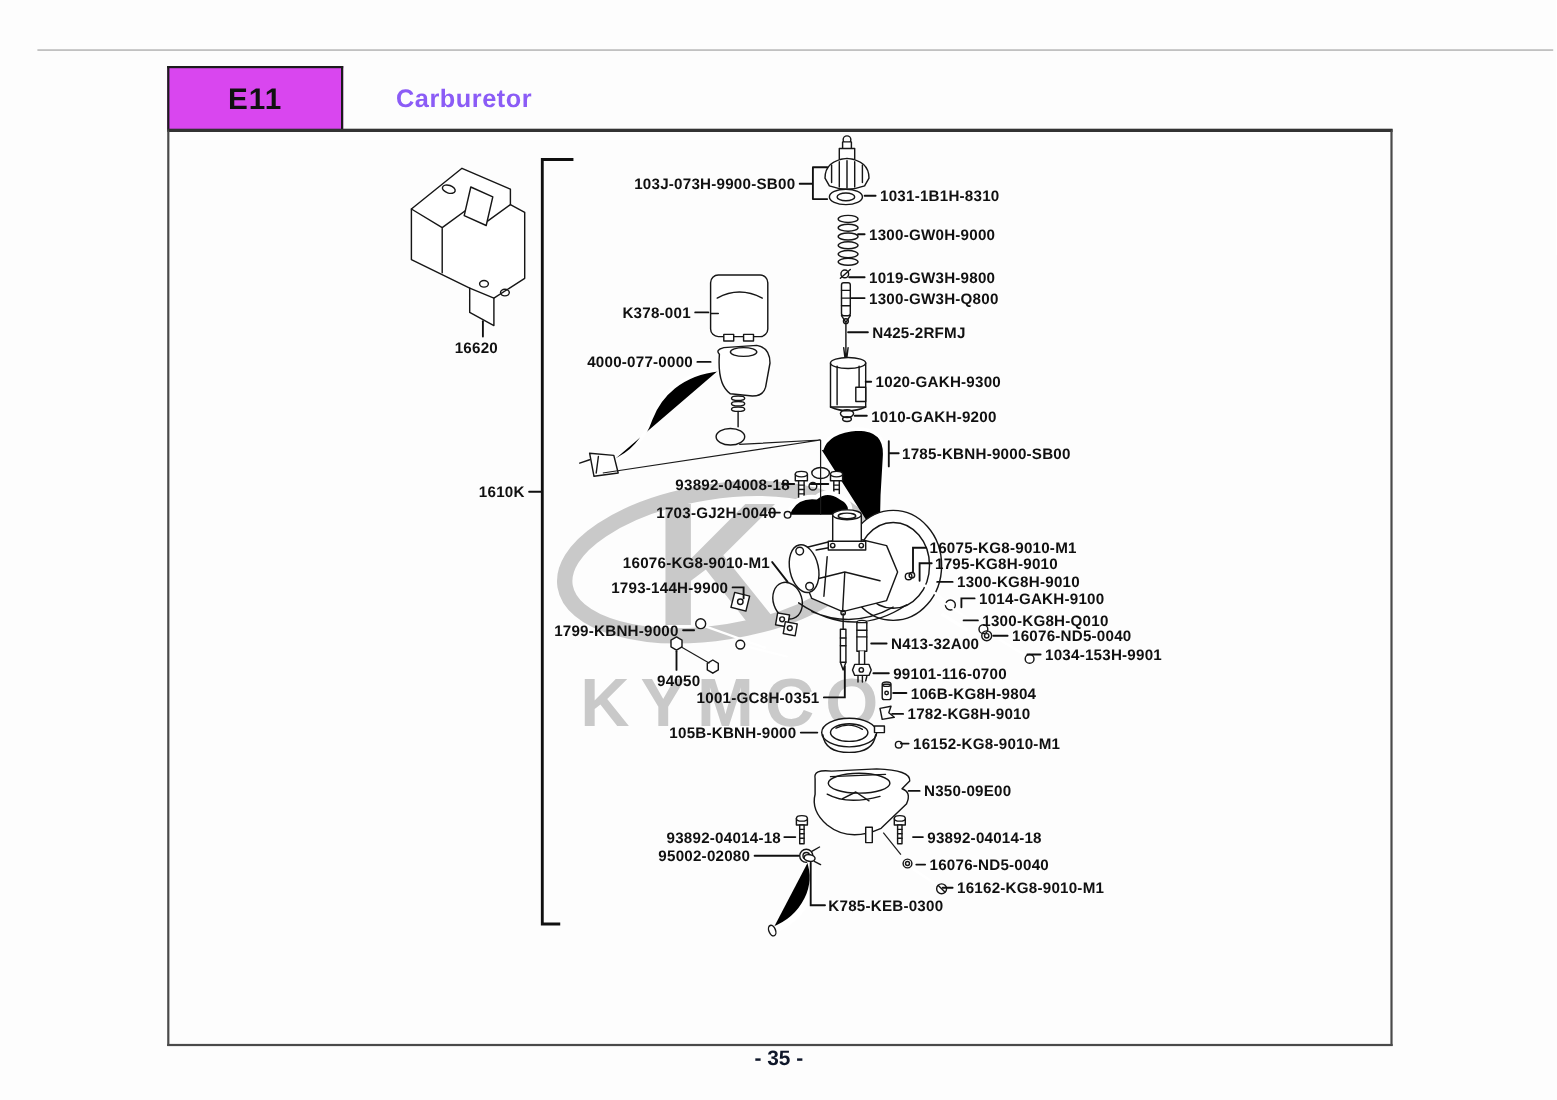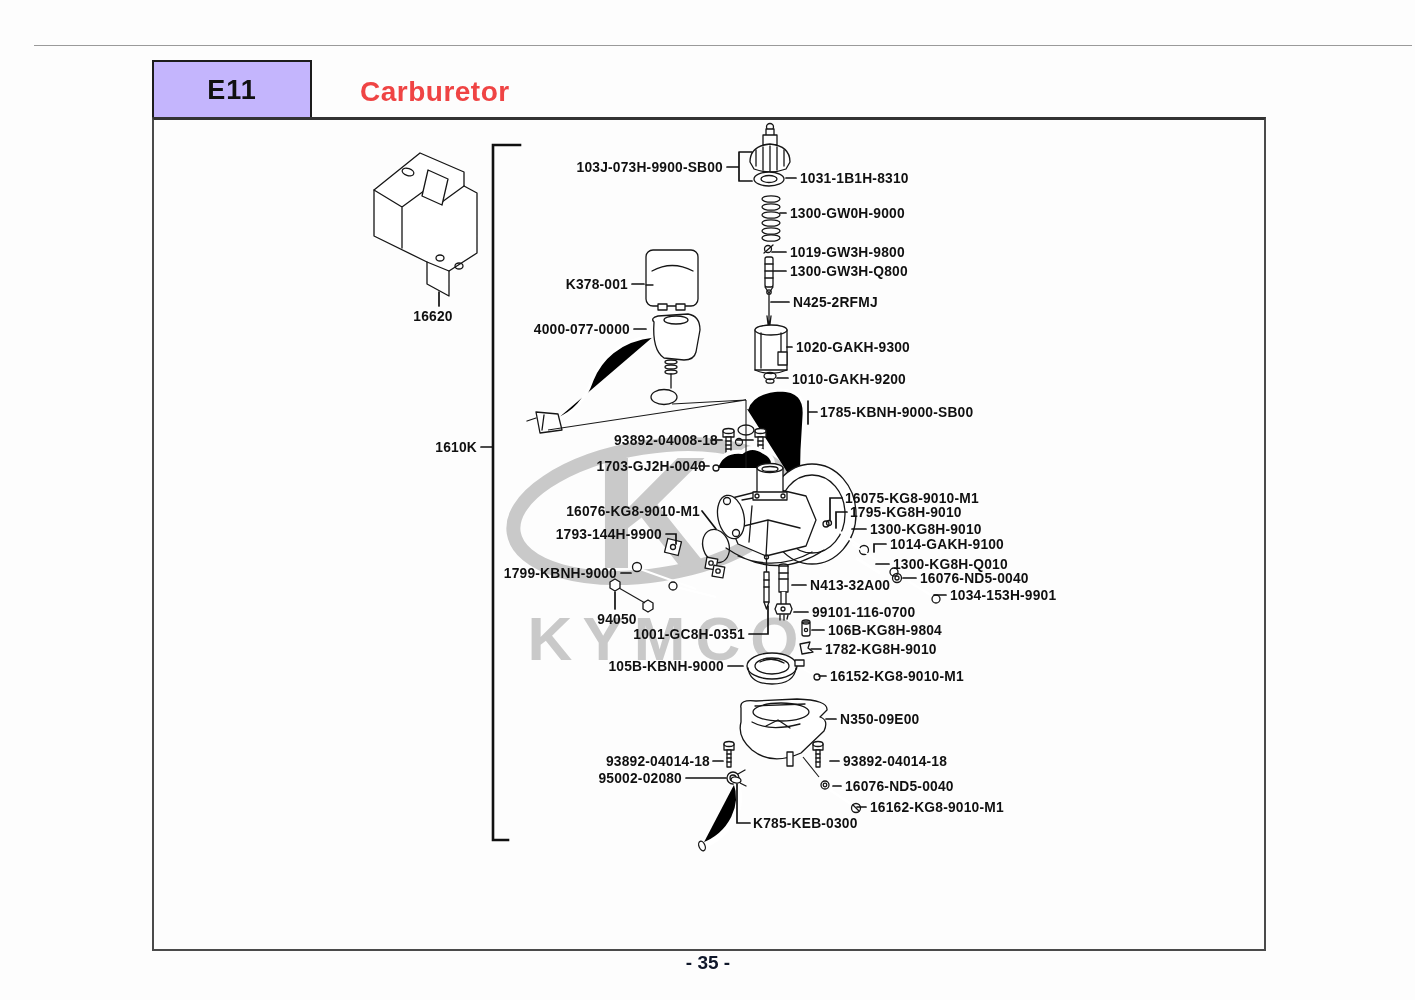--- a/index.html
+++ b/index.html
@@ -1,24 +1,24 @@
 <!DOCTYPE html>
 <html><head>
 <meta charset="utf-8">
 <style>
   html,body{margin:0;padding:0;background:#ffffff;}
   .page{position:relative;width:1415px;height:1000px;background:#fdfdfd;overflow:hidden;
         font-family:"Liberation Sans",sans-serif;}
   .scan-topline{position:absolute;left:34px;top:45px;width:1378px;height:0;
         border-top:1px solid #9a9a9a;}
   .code-box{position:absolute;left:152px;top:60px;width:156px;height:57px;
-        border:2px solid #1c1c1c;border-bottom:none;background:#c4b5fd;
+        border:2px solid #1c1c1c;border-bottom:none;background:#d946ef;
         display:flex;align-items:center;justify-content:center;}
   .code-box span{font-size:27px;font-weight:bold;color:#111;letter-spacing:1px;}
-  .page-title{position:absolute;left:360px;top:76px;font-size:28px;font-weight:bold;color:#ef4444;
+  .page-title{position:absolute;left:360px;top:76px;font-size:23px;font-weight:bold;color:#8b5cf6;
         letter-spacing:.5px;}
   .frame{position:absolute;left:152px;top:117px;width:1110px;height:829px;
         border:2px solid #4a4a4a;border-top:3px solid #333;background:transparent;}
   .footer{position:absolute;left:152px;top:952px;width:1112px;text-align:center;
         font-size:19px;font-weight:bold;color:#0f172a;}
   svg.diagram{position:absolute;left:0;top:0;width:1415px;height:1000px;}
   svg.diagram text.lbl{font-family:"Liberation Sans",sans-serif;font-weight:bold;
         font-size:13.8px;fill:#101010;letter-spacing:.2px;}
   .lbl-end{text-anchor:end}
   .lbl-mid{text-anchor:middle}

